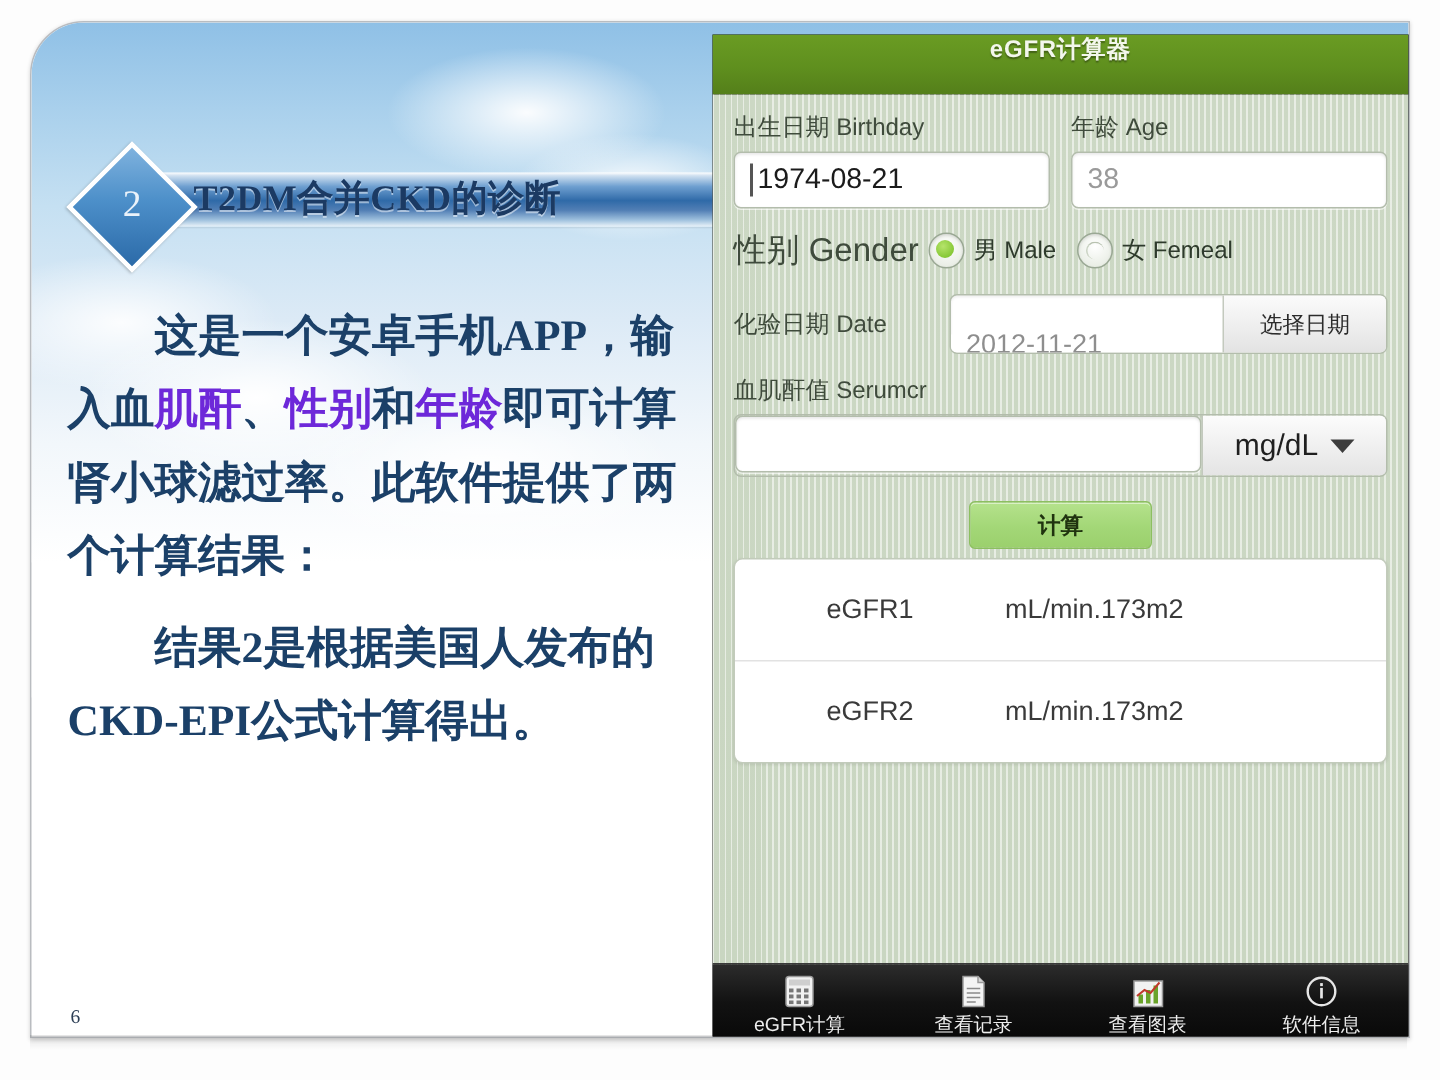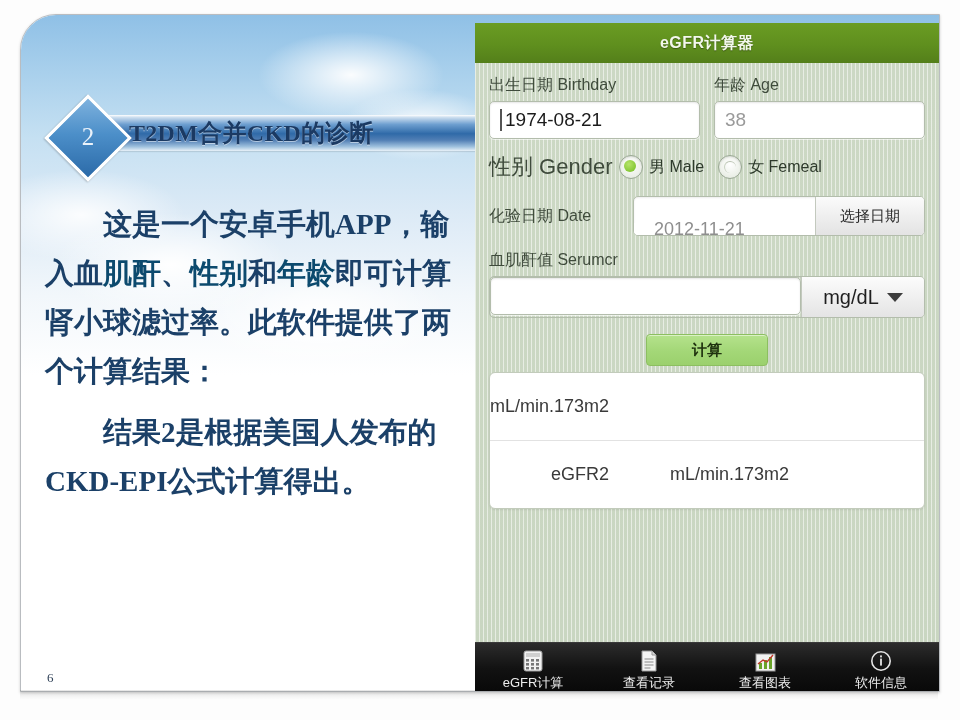--- a/index.html
+++ b/index.html
@@ -67,38 +67,38 @@
   
   .copy{
     position:absolute;left:24px;top:185px;width:412px;
     font-family:"Liberation Serif","DejaVu Serif",serif;
     font-weight:bold;
     font-size:29px;line-height:49px;
     color:#1b4068;
   }
   .copy p{margin:0 0 14px 0;text-indent:2em;}
   .copy p.tight{margin-bottom:12px;}
-  .hl{color:#0c4a6e;}
+  .hl{color:#6d28d9;}
 
   .pagenum{
     position:absolute;left:26px;top:655px;
     font-size:13px;color:#2c3e55;
     font-family:"Liberation Serif","DejaVu Serif",serif;
   }
 
   
   #phone{
     position:absolute;left:454px;top:8px;width:464px;height:676px;
     background:#000;
     border-right:3px solid #0e0e0e;
     overflow:hidden;
   }
   .app-header{
     height:40px;background:linear-gradient(to bottom,#6a9c23 0%,#5f8f1e 55%,#547f1a 100%);
-    display:flex;align-items:center;justify-content:center;
+    display:flex;justify-content:center;
     color:#f3f7ec;font-size:16px;font-weight:bold;
     letter-spacing:.5px;
     text-shadow:0 1px 1px rgba(0,0,0,.35);
   }
   .app-body{
     position:absolute;left:0;top:40px;right:0;bottom:56px;
     background:
       repeating-linear-gradient(to right,rgba(255,255,255,.55) 0px,rgba(255,255,255,.55) 1px,rgba(0,0,0,0) 1px,rgba(0,0,0,0) 4px),
       linear-gradient(to bottom,#ccd8c4 0%,#c9d6c1 100%);
     padding:12px 14px 0 14px;
@@ -143,21 +143,21 @@
   }
   .radio-lbl{font-size:16px;color:#2e3a2c;margin:0 14px 0 6px;white-space:nowrap;}
 
   .date-row{display:flex;align-items:center;margin-top:14px;}
   .date-lbl{font-size:16px;color:#3f4b3c;width:144px;}
   .date-combo{
     flex:1;display:flex;height:38px;
     border:1px solid #b3bdac;border-radius:5px;overflow:hidden;background:#fff;
     box-shadow:inset 0 1px 2px rgba(0,0,0,.08);
   }
-  .date-val{flex:1;display:flex;align-items:center;padding:0 20px;font-size:18px;color:#8e8e8e;background:#fff;margin-top:26px;}
+  .date-val{flex:1;display:flex;align-items:center;padding:0 10px;font-size:18px;color:#8e8e8e;background:#fff;margin-top:26px;}
   .date-btn{
     width:108px;display:flex;align-items:center;justify-content:center;
     background:linear-gradient(to bottom,#fbfbfb,#e3e3e3);
     border-left:1px solid #c3c9be;
     font-size:15px;color:#2b2b2b;font-weight:normal;
   }
 
   .scr-block{margin-top:14px;}
   .scr-combo{
     display:flex;height:40px;margin-top:5px;
@@ -289,20 +289,21 @@
             </div>
           </div>
         </div>
 
         <div class="btn-row">
           <div class="gbtn">计算</div>
         </div>
 
         <div class="result-card">
           <div class="result-row">
+            <span class="res-name">eGFR1</span>
             <span class="res-unit">mL/min.173m2</span>
           </div>
           <div class="result-row">
             <span class="res-name">eGFR2</span>
             <span class="res-unit">mL/min.173m2</span>
           </div>
         </div>
 
       </div>
 

